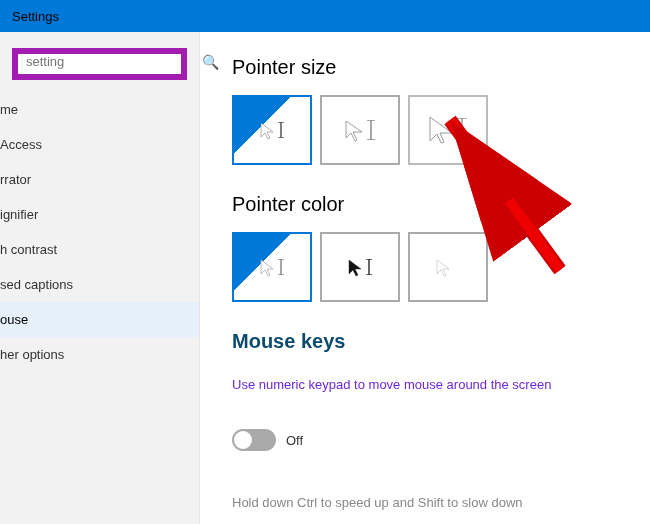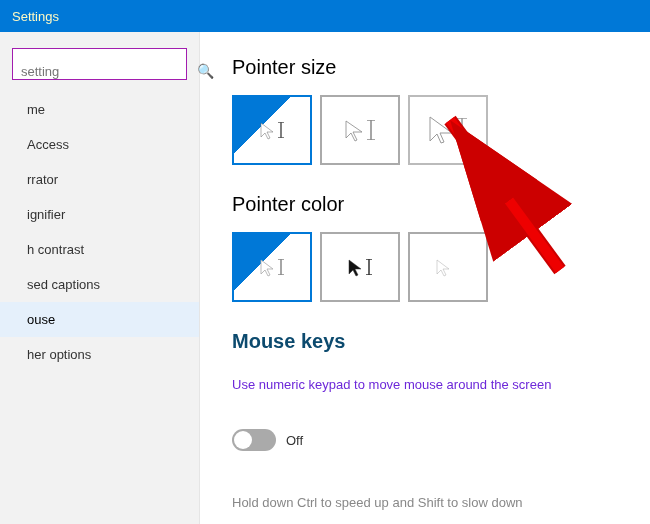--- a/index.html
+++ b/index.html
@@ -16,21 +16,21 @@
     .title-bar {
       position: absolute;
       top: 0; left: 0; right: 0;
       height: 32px;
       background: #0078d7;
       display: flex;
       align-items: center;
       padding-left: 12px;
     }
     .title-bar-text {
-      color: #fef9c3;
+      color: #000000;
       font-size: 13px;
       font-weight: 400;
     }
 
     
     .app-container {
       position: absolute;
       top: 32px; left: 0; right: 0; bottom: 0;
       display: flex;
       background: #fff;
@@ -44,41 +44,41 @@
       padding-top: 8px;
       border-right: 1px solid #e5e5e5;
     }
 
     .search-box-container {
       padding: 8px 12px 12px 12px;
     }
     .search-box {
       width: 100%;
       height: 32px;
-      border: 1px solid #a21caf;
+      border: 6px solid #a21caf;
       background: #fff;
       display: flex;
-      align-items: flex-end;
+      align-items: flex-start;
       padding: 0 8px;
       position: relative;
     }
     .search-input {
       flex: 1;
       border: none;
       outline: none;
       font-size: 13px;
       background: transparent;
     }
     .search-icon {
       color: #666;
       font-size: 14px;
     }
 
     .sidebar-item {
-      padding: 10px 27px;
+      padding: 10px 0;
       font-size: 13px;
       color: #333;
       cursor: pointer;
       white-space: nowrap;
     }
     .sidebar-item.active {
       color: #000000;
       background: #e5f0fb;
     }
 

